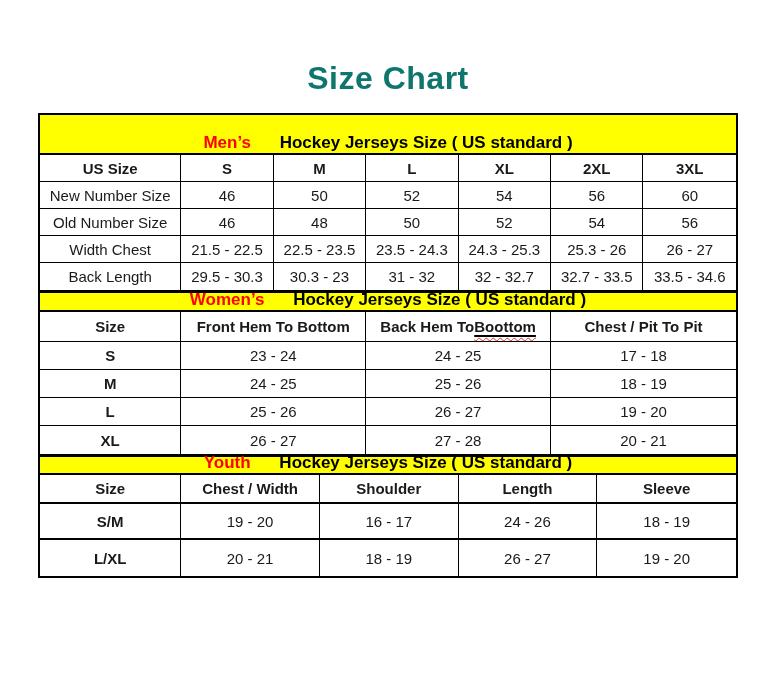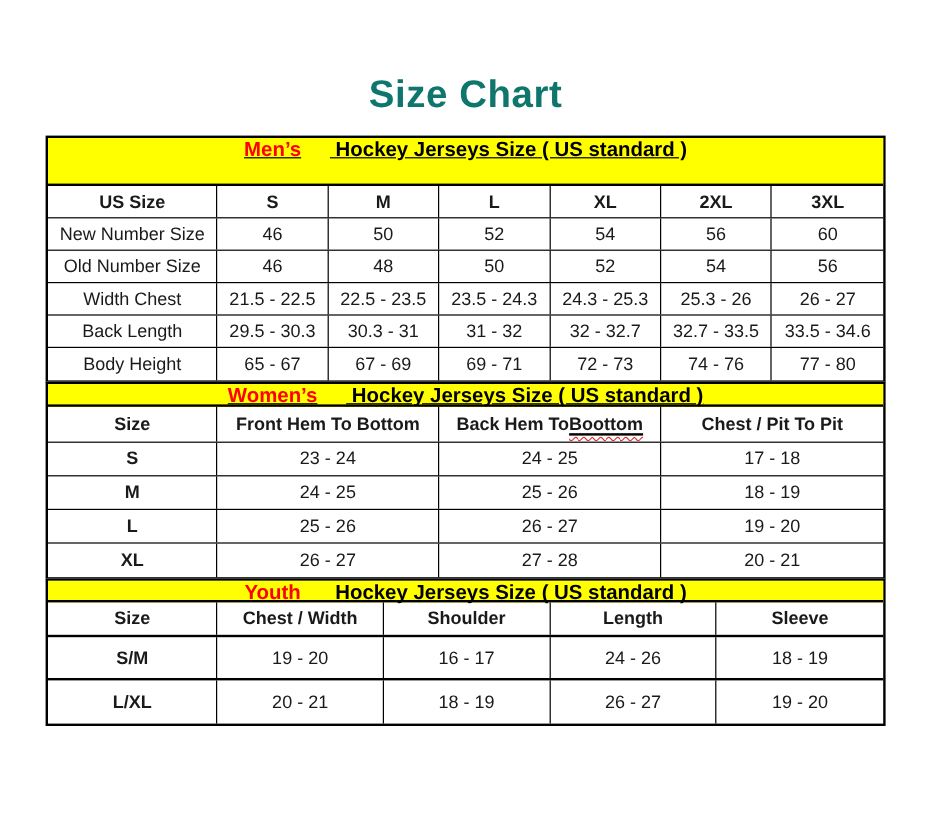--- a/index.html
+++ b/index.html
@@ -17,24 +17,24 @@
     font-weight: 700;
     color: #0f766e;
     letter-spacing: 0.5px;
   }
   .tables-wrap { width: 700px; margin: 16px auto 0; }
 
   .size-table { border: 2px solid #000; background: #fff; }
   .size-table + .size-table { margin-top: -1px; }
 
   .band {
-    display: flex; align-items: flex-start; justify-content: center;
+    display: flex; align-items: flex-end; justify-content: center;
     background: #ffff00;
     border-bottom: 2px solid #000;
-    font-weight: 700; font-size: 17px; color: #000; text-decoration: underline;
+    font-weight: 700; font-size: 17px; color: #000;
   }
   .t-mens  .band { height: 40px; }
   .t-womens .band { height: 19px; }
   .t-youth .band { height: 18px; }
   .band-hl { color: #ff0000; }
   .band-rest { color: #000; white-space: pre; padding-left: 24px; }
 
   .row { display: flex; border-bottom: 1px solid #000; }
   .row:last-child { border-bottom: none; }
   .t-youth .row { border-bottom-width: 2px; }
@@ -177,56 +177,33 @@
         </div>
       </div>
       <div class="row data-row">
         <div class="cell">
           <span>Back Length</span>
         </div>
         <div class="cell">
           <span>29.5 - 30.3</span>
         </div>
         <div class="cell">
-          <span>30.3 - 31</span>
+          <span>30.3 - 23</span>
         </div>
         <div class="cell">
           <span>31 - 32</span>
         </div>
         <div class="cell">
           <span>32 - 32.7</span>
         </div>
         <div class="cell">
           <span>32.7 - 33.5</span>
         </div>
         <div class="cell">
           <span>33.5 - 34.6</span>
-        </div>
-      </div>
-      <div class="row data-row">
-        <div class="cell">
-          <span>Body Height</span>
-        </div>
-        <div class="cell">
-          <span>65 - 67</span>
-        </div>
-        <div class="cell">
-          <span>67 - 69</span>
-        </div>
-        <div class="cell">
-          <span>69 - 71</span>
-        </div>
-        <div class="cell">
-          <span>72 - 73</span>
-        </div>
-        <div class="cell">
-          <span>74 - 76</span>
-        </div>
-        <div class="cell">
-          <span>77 - 80</span>
         </div>
       </div>
     </section>
     <section class="size-table t-womens">
       <div class="band">
         <span class="band-hl">Women’s</span>
         <span class="band-rest"> Hockey Jerseys Size ( US standard )</span>
       </div>
       <div class="row header-row">
         <div class="cell header-cell">

